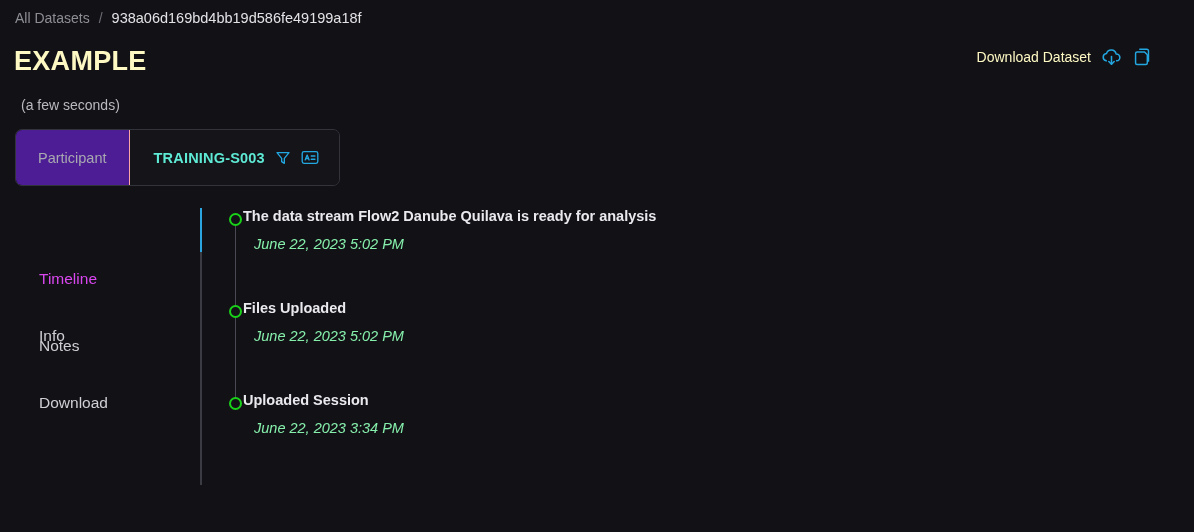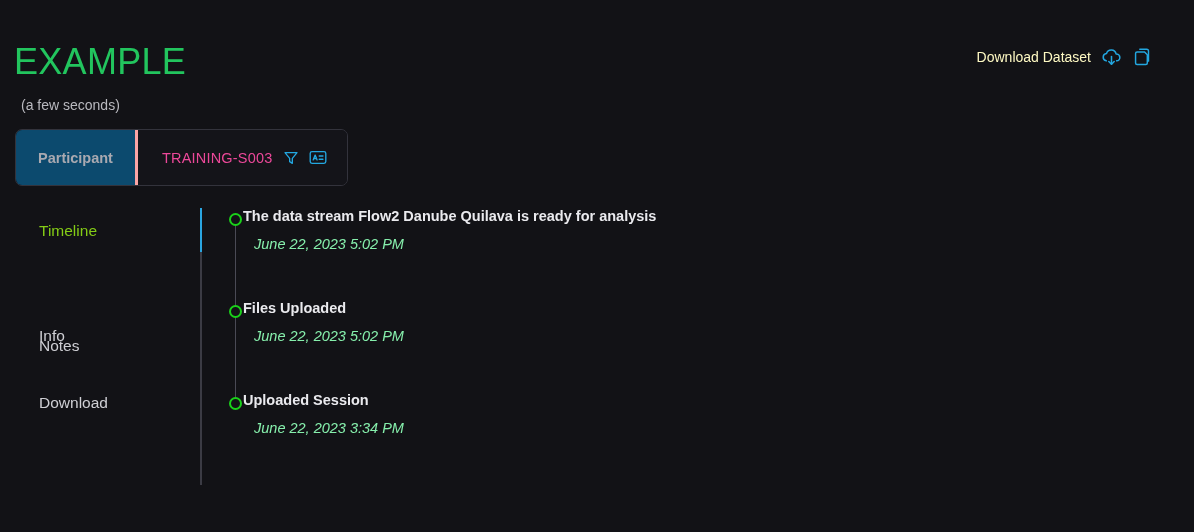--- a/index.html
+++ b/index.html
@@ -44,25 +44,25 @@
   .crumb-current {
     color: #e3e3e6;
     font-size: 14.5px;
   }
 
   
   .title {
     position: absolute;
     left: 14px;
     top: 45px;
-    font-size: 36px;
+    font-size: 27px;
     line-height: 33px;
     letter-spacing: 0.3px;
-    color: #22c55e;
-    font-weight: 400;
+    color: #fef9c3;
+    font-weight: 700;
   }
 
   .subtitle {
     position: absolute;
     left: 21px;
     top: 96px;
     font-size: 14px;
     line-height: 18px;
     color: #b9b9bf;
   }
@@ -103,35 +103,34 @@
     border-radius: 7px;
     overflow: hidden;
     background: #141419;
   }
   .pb-label {
     display: flex;
     align-items: center;
     padding: 0 22px;
     font-size: 14.5px;
     color: #a9a9b0;
-    background: #0c4a6e;
-    border-right: 3px solid #fca5a5;
-    font-weight: bold;
+    background: #4c1d95;
+    border-right: 1px solid #fca5a5;
   }
   .pb-value {
     display: flex;
     align-items: center;
     gap: 10px;
     padding: 0 20px 0 24px;
     background: #141419;
   }
   .pb-value-text {
     font-size: 14.5px;
-    font-weight: normal;
-    color: #ec4899;
+    font-weight: bold;
+    color: #5eead4;
     letter-spacing: 0.2px;
   }
 
   
   .content {
     position: absolute;
     left: 0;
     top: 200px;
     width: 1194px;
   }
@@ -161,21 +160,22 @@
   }
   .side-item {
     position: absolute;
     left: 39px;
     font-size: 15.5px;
     color: #cfcfd4;
     cursor: pointer;
     line-height: 20px;
   }
   .side-item.active {
-    color: #84cc16;
+    color: #d946ef;
+    margin-top: 48px;
   }
 
   
   .timeline {
     position: absolute;
     left: 202px;
     top: 0;
     width: 990px;
   }
   .tl-line {
@@ -221,20 +221,25 @@
     color: #86efac;
     line-height: 22px;
     white-space: nowrap;
   }
 </style>
 </head>
 <body>
 
 <div class="page">
 
+  <div class="breadcrumb">
+    <span class="crumb-link">All Datasets</span>
+    <span class="crumb-sep">/</span>
+    <span class="crumb-current">938a06d169bd4bb19d586fe49199a18f</span>
+  </div>
 
   <div class="title">EXAMPLE</div>
   <div class="subtitle">(a few seconds)</div>
 
   <div class="download-row">
     <span class="download-label">Download Dataset</span>
     <span class="icon-btn cyan">
       <svg width="23" height="23" viewBox="0 0 24 24" fill="none" stroke="currentColor" stroke-width="1.6" stroke-linecap="round" stroke-linejoin="round">
         <path d="M6.5 15.5A3.9 3.9 0 0 1 6.8 7.8 5.2 5.2 0 0 1 16.8 8.3 3.6 3.6 0 0 1 17.4 15.5"></path>
         <line x1="12" y1="11" x2="12" y2="19"></line>

